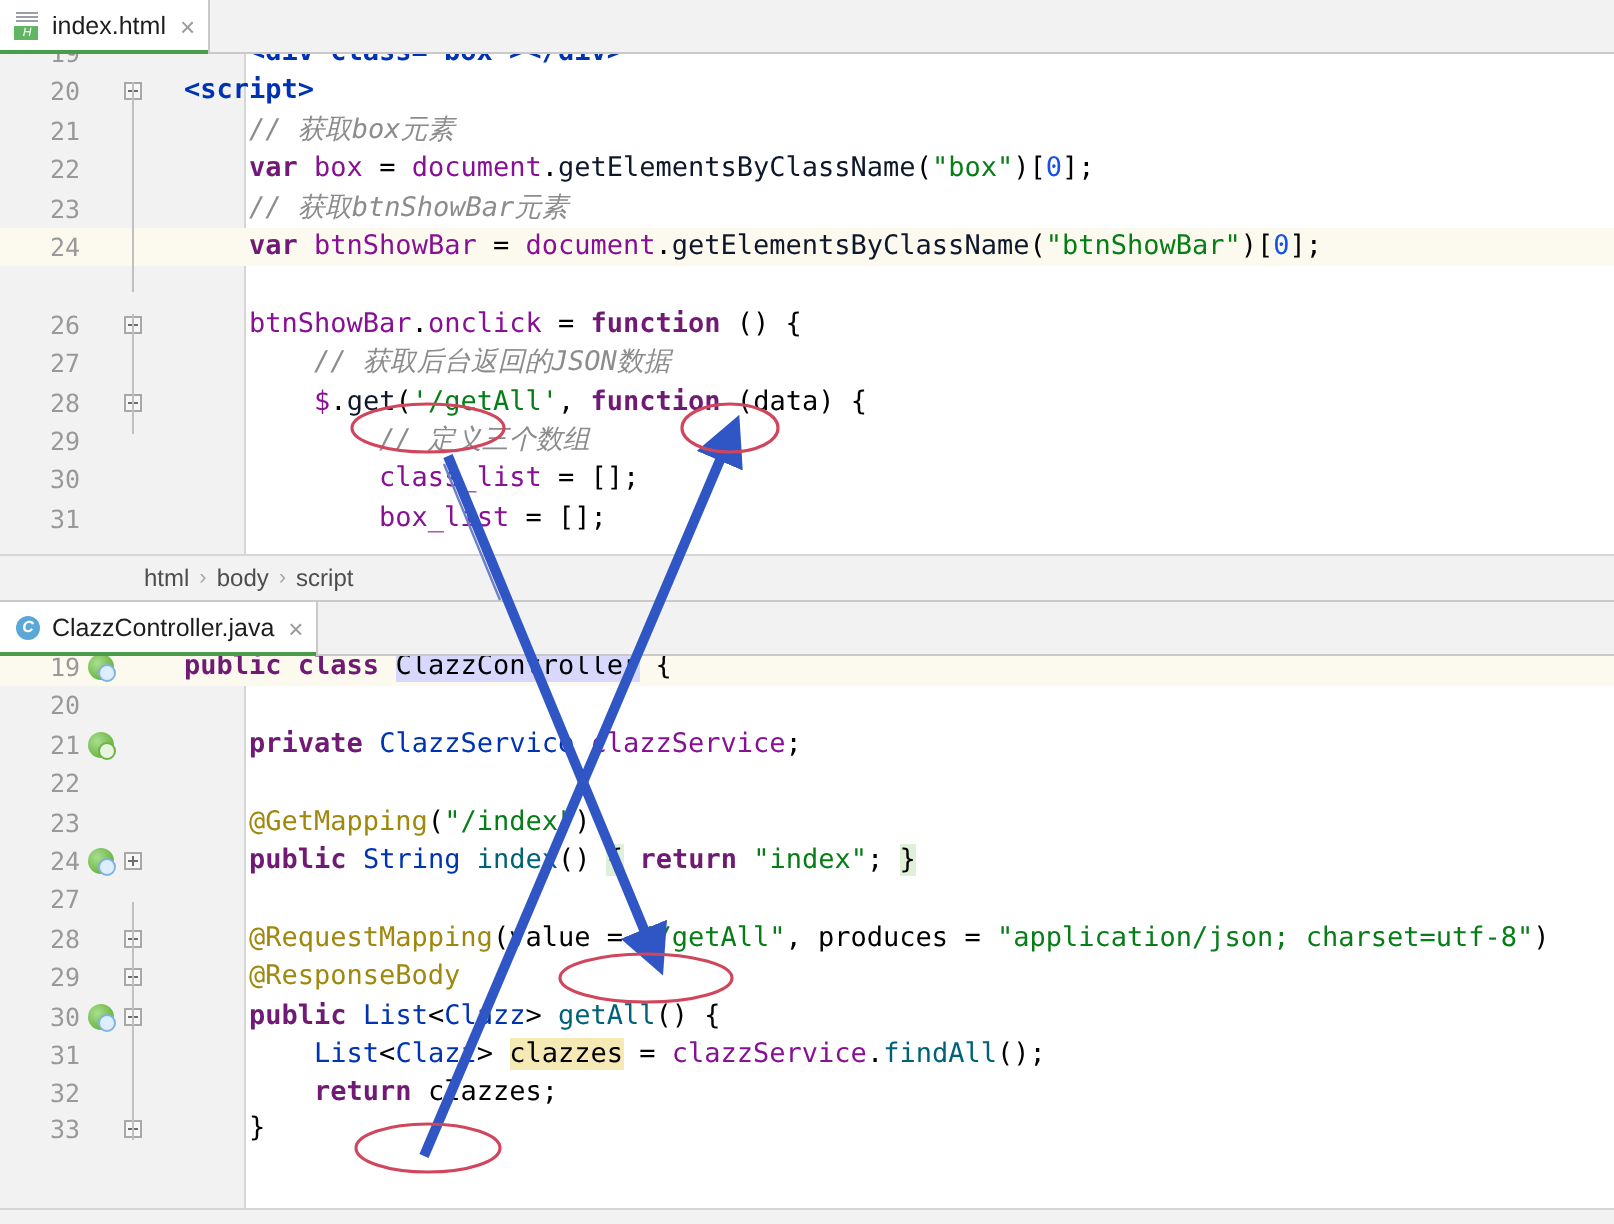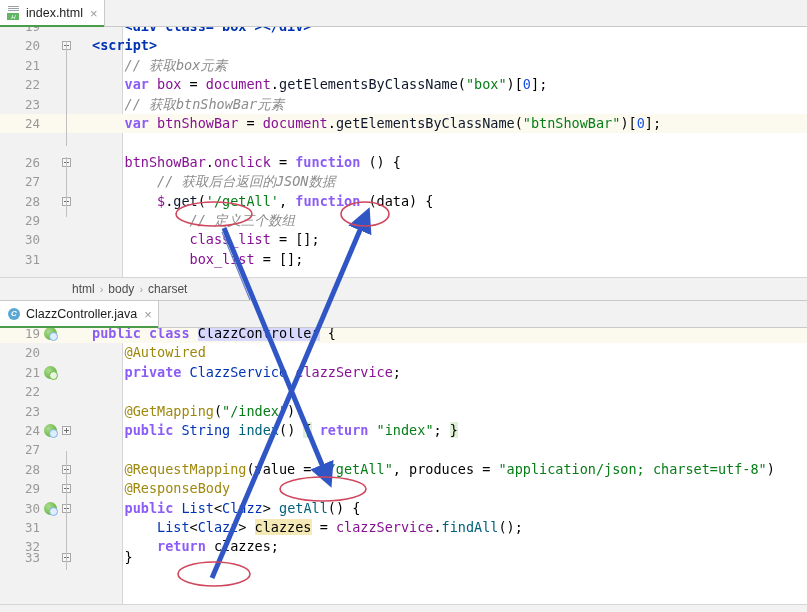--- a/index.html
+++ b/index.html
@@ -86,21 +86,21 @@
   }
   .bean::after{
     content:"";position:absolute;right:-1px;bottom:-1px;width:7px;height:7px;border-radius:50%;
     background:#dfeeff;border:1px solid #7fb4dd;
   }
   .bean.arrow::after{
     background:#e8f4e0;border:1px solid #6cb544;
   }
 
   
-  .kw{color:#8b5cf6;font-weight:bold;}
+  .kw{color:#701a75;font-weight:bold;}
   .kw2{color:#0033b3;}
   .tag{color:#0033b3;font-weight:bold;}
   .str{color:#067d17;}
   .cmt{color:#8c8c8c;font-style:italic;}
   .num{color:#1750eb;}
   .fn{color:#0f172a;}
   .field{color:#871094;}
   .local{color:#000000;}
   .anno{color:#9e880d;}
   .cls{color:#000000;}
@@ -160,52 +160,52 @@
         <div class="fold-stem" style="top: 14px; height: 105px;"></div>
         <div class="fold-stem" style="top: 130px; height: 60px;"></div>
       </div>
   </div>
 
   <div class="crumbs" id="top-crumbs">
       <span>html</span>
       <span class="sep">›</span>
       <span>body</span>
       <span class="sep">›</span>
-      <span>charset</span>
+      <span>script</span>
     </div>
 
   <div class="tabbar">
     <div class="tab active">
       <span class="ico ico-java">
         <i>C</i>
       </span>
       <span class="tab-label">ClazzController.java</span>
       <span class="tab-close">×</span>
     </div>
   </div>
 
   <div class="editor" id="bottom-editor" style="height:276px;">
     <div class="gutter">
       <div class="gutter-num-strip"></div>
       <div class="gutter-fold-strip"></div>
     </div>
     <div class="code-area" id="bottom-code">
         <div class="row hl" style="top: -4px; position: absolute; left: 0px; right: 0px;"><span class="ln">19</span><span class="gicon"><span class="bean"></span></span><span class="txt"><span class="kw">public</span><span class="punct"> </span><span class="kw">class</span><span class="punct"> </span><span class="cls sel-lav">ClazzController</span><span class="punct"> {</span></span></div>
-        <div class="row" style="top: 15.4px; position: absolute; left: 0px; right: 0px;"><span class="ln">20</span><span class="txt"><span class="punct">    </span><span class="anno">@Autowired</span></span></div>
+        <div class="row" style="top: 15.4px; position: absolute; left: 0px; right: 0px;"><span class="ln">20</span></div>
         <div class="row" style="top: 34.8px; position: absolute; left: 0px; right: 0px;"><span class="ln">21</span><span class="gicon"><span class="bean arrow"></span></span><span class="txt"><span class="punct">    </span><span class="kw">private</span><span class="punct"> </span><span class="kw2">ClazzService</span><span class="punct"> </span><span class="field">clazzService</span><span class="punct">;</span></span></div>
         <div class="row" style="top: 54.2px; position: absolute; left: 0px; right: 0px;"><span class="ln">22</span><span class="txt"></span></div>
         <div class="row" style="top: 73.6px; position: absolute; left: 0px; right: 0px;"><span class="ln">23</span><span class="txt"><span class="punct">    </span><span class="anno">@GetMapping</span><span class="punct">(</span><span class="str">"/index"</span><span class="punct">)</span></span></div>
         <div class="row" style="top: 93px; position: absolute; left: 0px; right: 0px;"><span class="ln">24</span><span class="gicon"><span class="bean"></span></span><span class="fold"><span class="fold-p" style="display: block;"></span></span><span class="txt"><span class="punct">    </span><span class="kw">public</span><span class="punct"> </span><span class="kw2">String</span><span class="punct"> </span><span class="mtd">index</span><span class="punct">()</span><span class="punct"> </span><span class="punct hl-green">{</span><span class="punct"> </span><span class="kw">return</span><span class="punct"> </span><span class="str">"index"</span><span class="punct">;</span><span class="punct"> </span><span class="punct hl-green">}</span></span></div>
         <div class="row" style="top: 112.4px; position: absolute; left: 0px; right: 0px;"><span class="ln">27</span><span class="txt"></span></div>
         <div class="row" style="top: 131.8px; position: absolute; left: 0px; right: 0px;"><span class="ln">28</span><span class="fold"><span class="fold-m" style="display: block;"></span></span><span class="txt"><span class="punct">    </span><span class="anno">@RequestMapping</span><span class="punct">(</span><span class="punct">value</span><span class="punct"> = </span><span class="str">"/getAll"</span><span class="punct">, </span><span class="punct">produces</span><span class="punct"> = </span><span class="str">"application/json; charset=utf-8"</span><span class="punct">)</span></span></div>
         <div class="row" style="top: 151.2px; position: absolute; left: 0px; right: 0px;"><span class="ln">29</span><span class="fold"><span class="fold-m" style="display: block;"></span></span><span class="txt"><span class="punct">    </span><span class="anno">@ResponseBody</span></span></div>
         <div class="row" style="top: 170.6px; position: absolute; left: 0px; right: 0px;"><span class="ln">30</span><span class="gicon"><span class="bean"></span></span><span class="fold"><span class="fold-m" style="display: block;"></span></span><span class="txt"><span class="punct">    </span><span class="kw">public</span><span class="punct"> </span><span class="kw2">List</span><span class="punct">&lt;</span><span class="kw2">Clazz</span><span class="punct">&gt; </span><span class="mtd">getAll</span><span class="punct">() {</span></span></div>
         <div class="row" style="top: 190px; position: absolute; left: 0px; right: 0px;"><span class="ln">31</span><span class="txt"><span class="punct">        </span><span class="kw2">List</span><span class="punct">&lt;</span><span class="kw2">Clazz</span><span class="punct">&gt; </span><span class="local hl-yellow">clazzes</span><span class="punct"> = </span><span class="field">clazzService</span><span class="punct">.</span><span class="mtd">findAll</span><span class="punct">();</span></span></div>
         <div class="row" style="top: 209.4px; position: absolute; left: 0px; right: 0px;"><span class="ln">32</span><span class="txt"><span class="punct">        </span><span class="kw">return</span><span class="punct"> </span><span class="local">clazzes</span><span class="punct">;</span></span></div>
-        <div class="row" style="top: 220px; position: absolute; left: 0px; right: 0px;"><span class="ln">33</span><span class="fold"><span class="fold-m" style="display: block;"></span></span><span class="txt"><span class="punct">    }</span></span></div>
+        <div class="row" style="top: 227px; position: absolute; left: 0px; right: 0px;"><span class="ln">33</span><span class="fold"><span class="fold-m" style="display: block;"></span></span><span class="txt"><span class="punct">    }</span></span></div>
         <div class="fold-stem" style="top: 123px; height: 20px;"></div>
         <div class="fold-stem" style="top: 142px; height: 100px;"></div>
       </div>
   </div>
 
   <div class="crumbs" id="bottom-crumbs" style="height:12px;"></div>
 
   <svg class="overlay" id="annots" width="807" height="612" viewBox="0 0 807 612">
       <defs>
         <marker id="ah" markerWidth="5" markerHeight="5" refX="1.6" refY="2.5" orient="auto">

